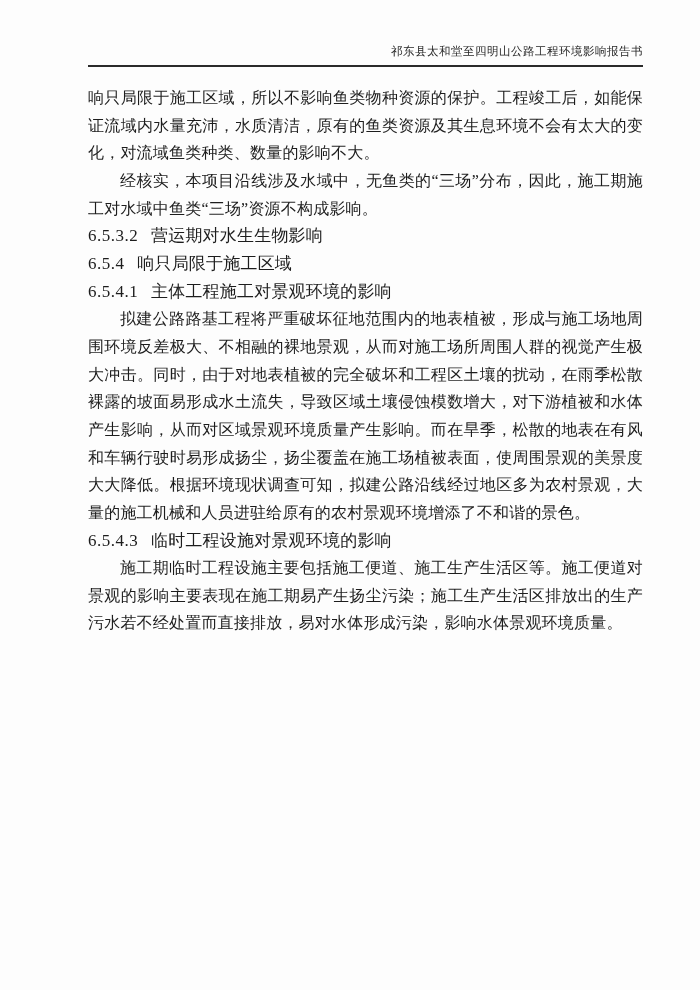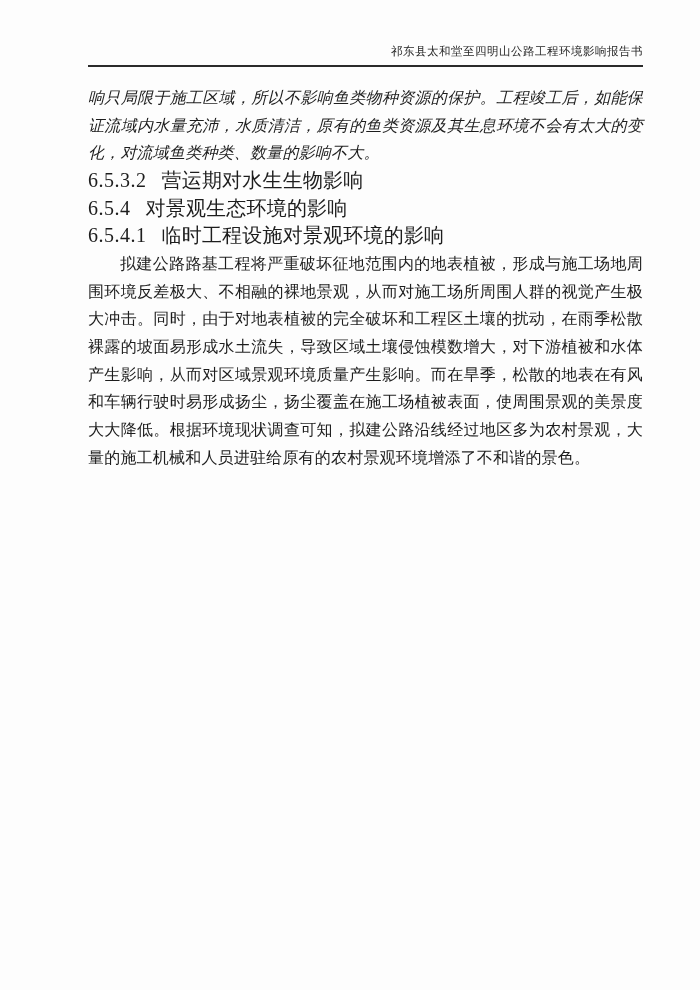--- a/index.html
+++ b/index.html
@@ -39,24 +39,23 @@
     line-height: 27.65px;
     text-align: justify;
     text-align-last: left;
     letter-spacing: 0.2px;
   }
   .para {
     text-indent: 2em;
   }
   .para.no-indent {
     text-indent: 0;
-    font-style: italic;
   }
   .heading {
-    font-size: 20px;
+    font-size: 17px;
     font-weight: normal;
     text-align: left;
     text-indent: 0;
     white-space: nowrap;
   }
   .heading .h-num {
     display: inline-block;
     margin-right: 0.75em;
     letter-spacing: 0.5px;
   }
@@ -78,34 +77,37 @@
 
   <header class="page-header">
     <div class="header-title">祁东县太和堂至四明山公路工程环境影响报告书</div>
     <div class="header-rule"></div>
   </header>
 
   <main class="page-body">
 
     <p class="para no-indent">响只局限于施工区域，所以不影响鱼类物种资源的保护。工程竣工后，如能保证流域内水量充沛，水质清洁，原有的鱼类资源及其生息环境不会有太大的变化，对流域鱼类种类、数量的影响不大。</p>
 
+    <p class="para">经核实，本项目沿线涉及水域中，无鱼类的“三场”分布，因此，施工期施工对水域中鱼类“三场”资源不构成影响。</p>
 
     <h3 class="heading"><span class="h-num">6.5.3.2</span><span class="h-title">营运期对水生生物影响</span></h3>
 
 
-    <h3 class="heading"><span class="h-num">6.5.4</span><span class="h-title">对景观生态环境的影响</span></h3>
+    <h3 class="heading"><span class="h-num">6.5.4</span><span class="h-title">响只局限于施工区域</span></h3>
 
-    <h3 class="heading"><span class="h-num">6.5.4.1</span><span class="h-title">临时工程设施对景观环境的影响</span></h3>
+    <h3 class="heading"><span class="h-num">6.5.4.1</span><span class="h-title">主体工程施工对景观环境的影响</span></h3>
 
     <p class="para">拟建公路路基工程将严重破坏征地范围内的地表植被，形成与施工场地周围环境反差极大、不相融的裸地景观，从而对施工场所周围人群的视觉产生极大冲击。同时，由于对地表植被的完全破坏和工程区土壤的扰动，在雨季松散裸露的坡面易形成水土流失，导致区域土壤侵蚀模数增大，对下游植被和水体产生影响，从而对区域景观环境质量产生影响。而在旱季，松散的地表在有风和车辆行驶时易形成扬尘，扬尘覆盖在施工场植被表面，使周围景观的美景度大大降低。根据环境现状调查可知，拟建公路沿线经过地区多为农村景观，大量的施工机械和人员进驻给原有的农村景观环境增添了不和谐的景色。</p>
 
 
 
 
+    <h3 class="heading"><span class="h-num">6.5.4.3</span><span class="h-title">临时工程设施对景观环境的影响</span></h3>
 
+    <p class="para">施工期临时工程设施主要包括施工便道、施工生产生活区等。施工便道对景观的影响主要表现在施工期易产生扬尘污染；施工生产生活区排放出的生产污水若不经处置而直接排放，易对水体形成污染，影响水体景观环境质量。</p>
 
   </main>
 
   <footer class="page-footer">
     <span>124</span>
   </footer>
 
 </div>
 
 </body></html>

